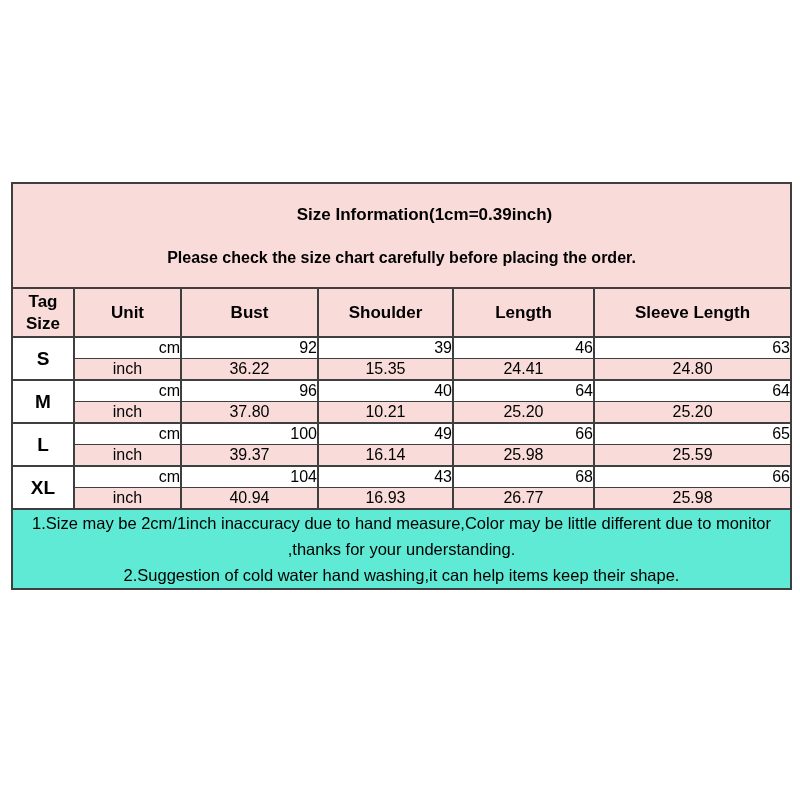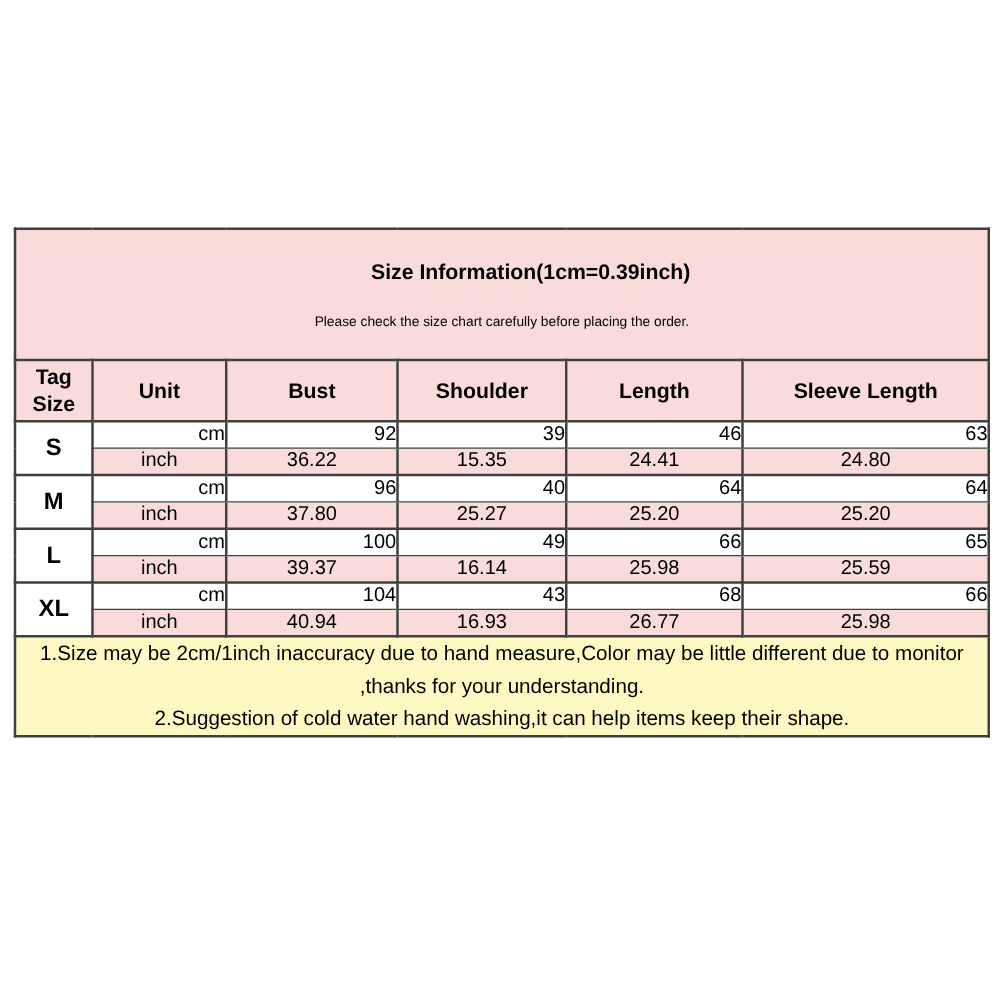--- a/index.html
+++ b/index.html
@@ -46,22 +46,22 @@
     align-items: center;
     justify-content: center;
     gap: 24px;
   }
   .sheet-title {
     font-size: 17px;
     font-weight: bold;
     margin-left: 46px;
   }
   .sheet-subtitle {
-    font-size: 11px;
-    font-weight: normal;
+    font-size: 16px;
+    font-weight: bold;
   }
   
   tr.header-row th {
     height: 47px;
     background: #f9dcda;
     font-size: 17px;
     font-weight: bold;
     line-height: 22px;
   }
   
@@ -77,21 +77,21 @@
   tr.row-inch td { border-top-width: 1px; }
   th.tag-cell {
     background: #ffffff;
     font-size: 19px;
     font-weight: bold;
     border-bottom-width: 2px;
     border-top-width: 2px;
   }
   
   td.notes-cell {
-    background: #fef9c3;
+    background: #5eead4;
     text-align: left;
     vertical-align: top;
     padding: 2px 5px 4px 5px;
   }
   .note-line {
     font-size: 16.5px;
     line-height: 26px;
   }
 </style>
 </head>
@@ -147,21 +147,21 @@
         <th class="tag-cell" rowspan="2">M</th>
         <td>cm</td>
         <td>96</td>
         <td>40</td>
         <td>64</td>
         <td>64</td>
       </tr>
       <tr class="row-inch">
         <td>inch</td>
         <td>37.80</td>
-        <td>25.27</td>
+        <td>10.21</td>
         <td>25.20</td>
         <td>25.20</td>
       </tr>
 
       <tr class="row-cm">
         <th class="tag-cell" rowspan="2">L</th>
         <td>cm</td>
         <td>100</td>
         <td>49</td>
         <td>66</td>

